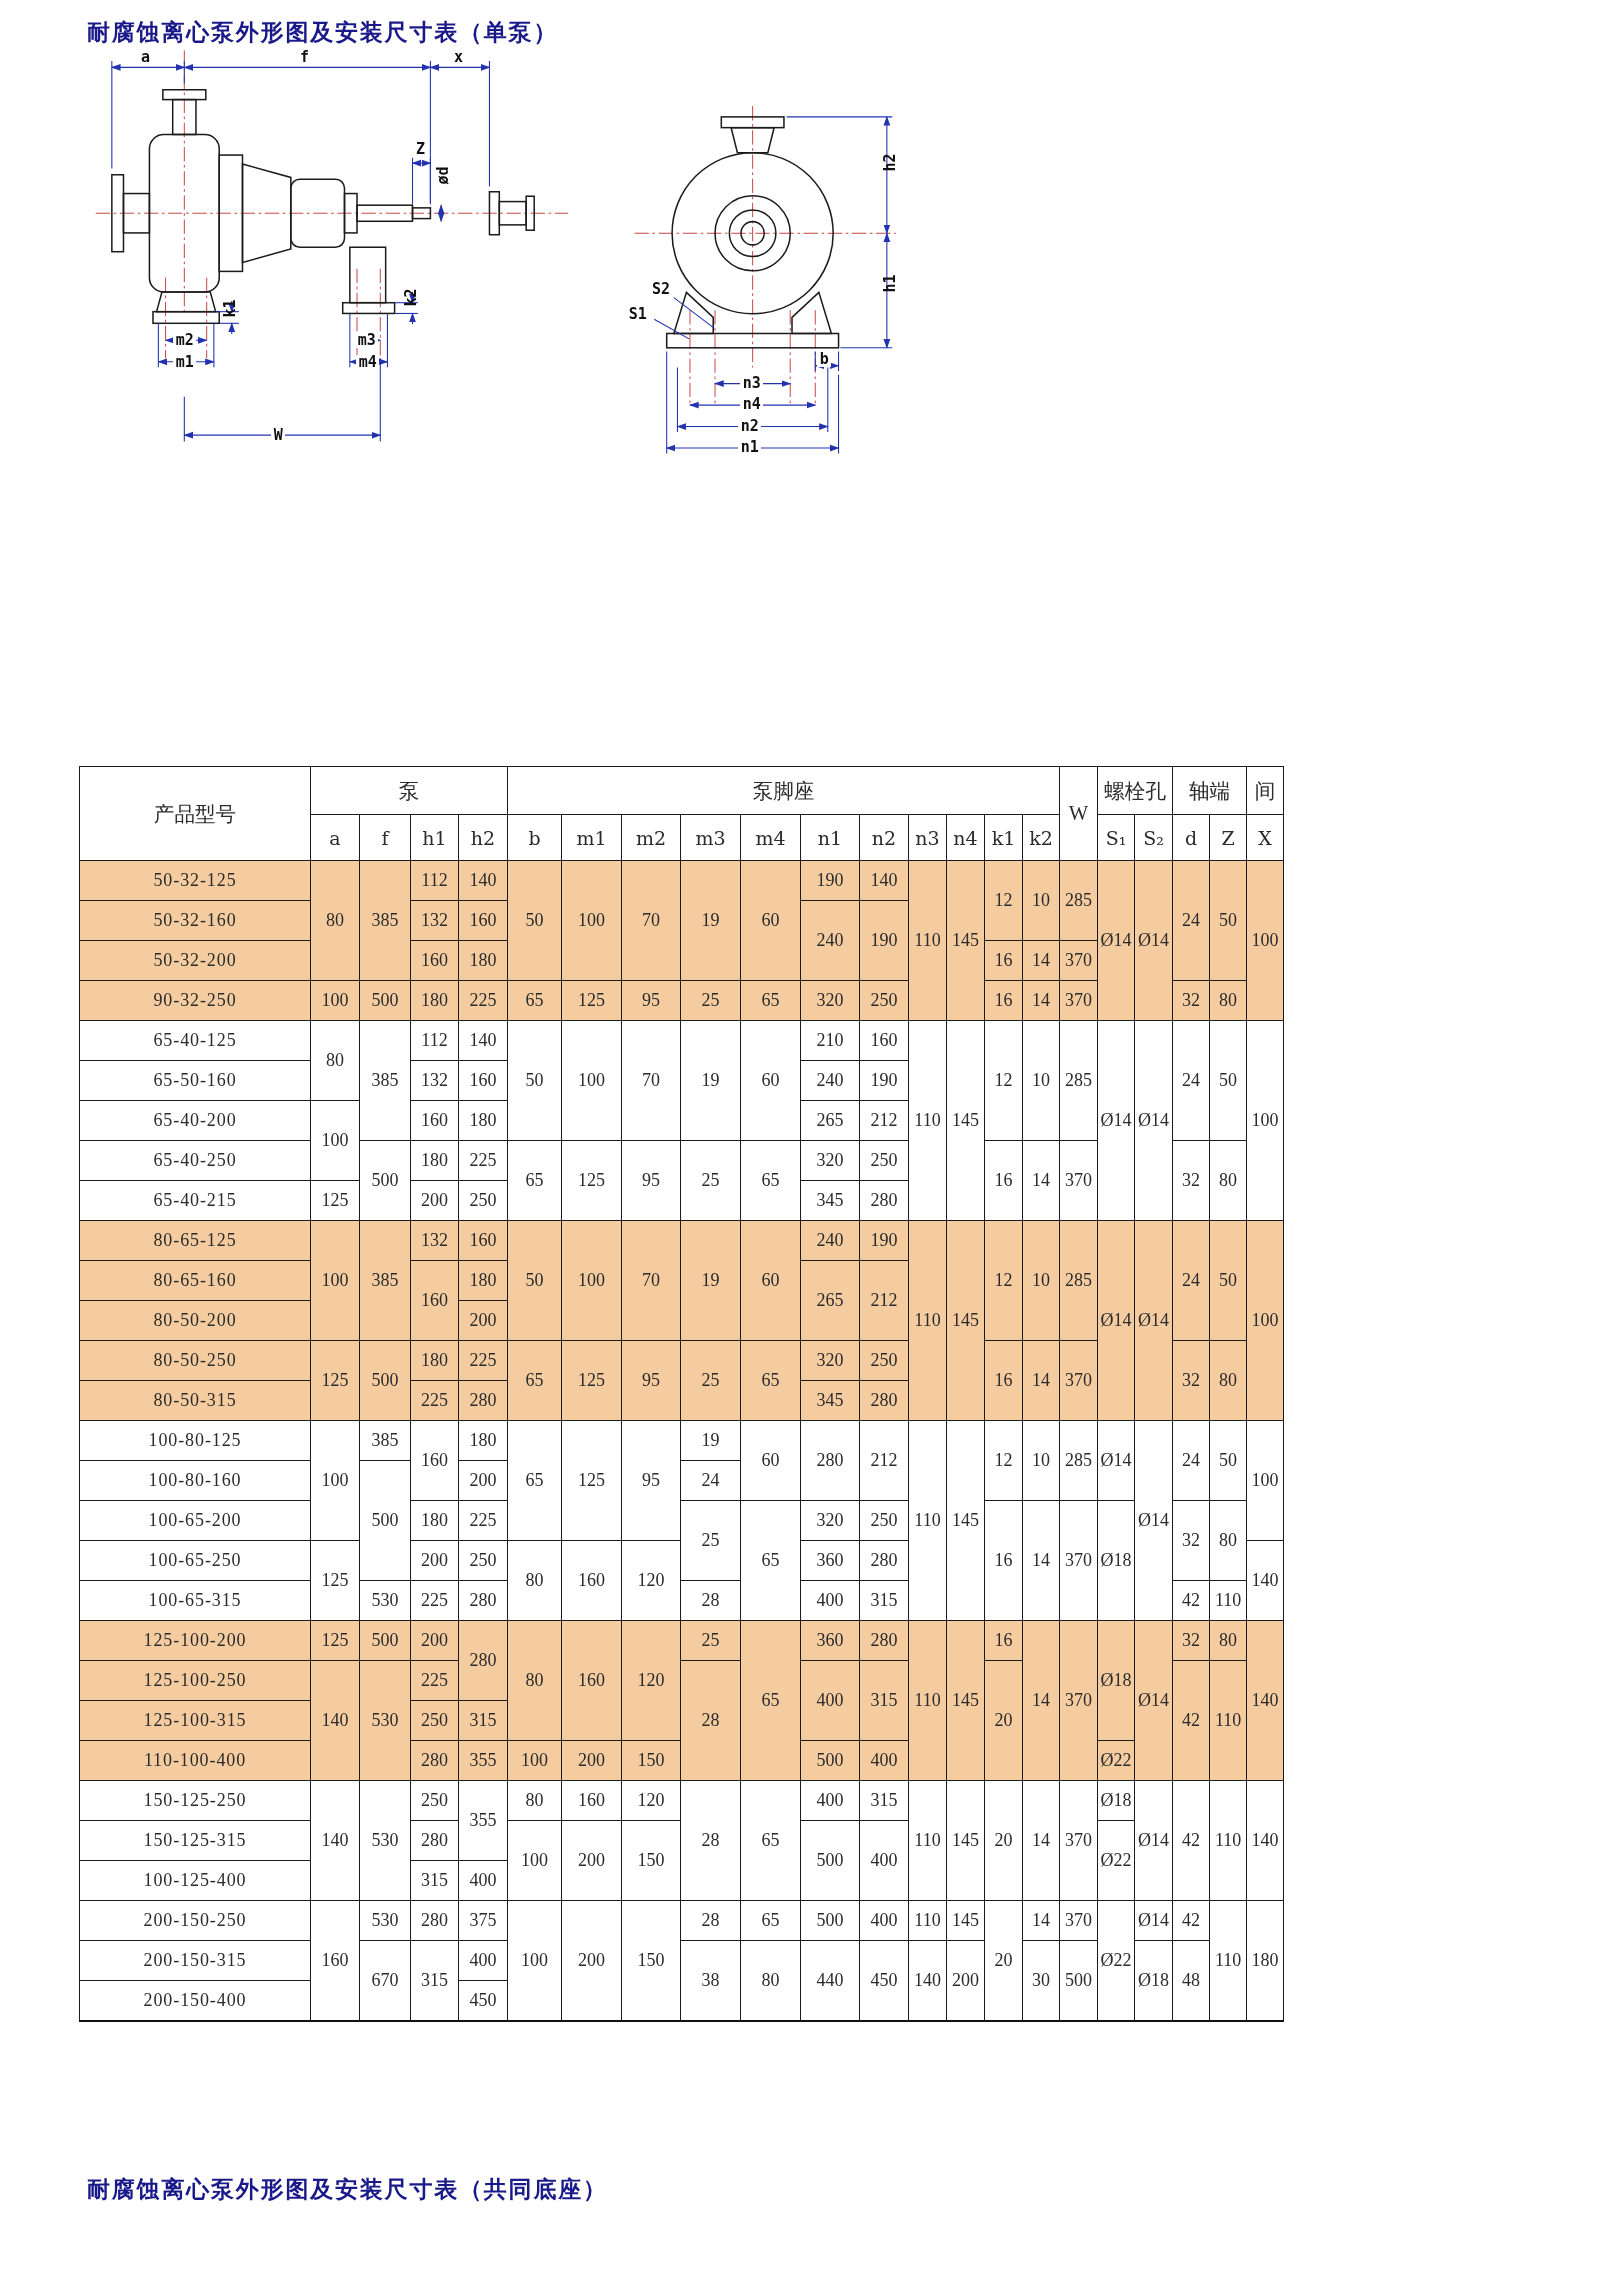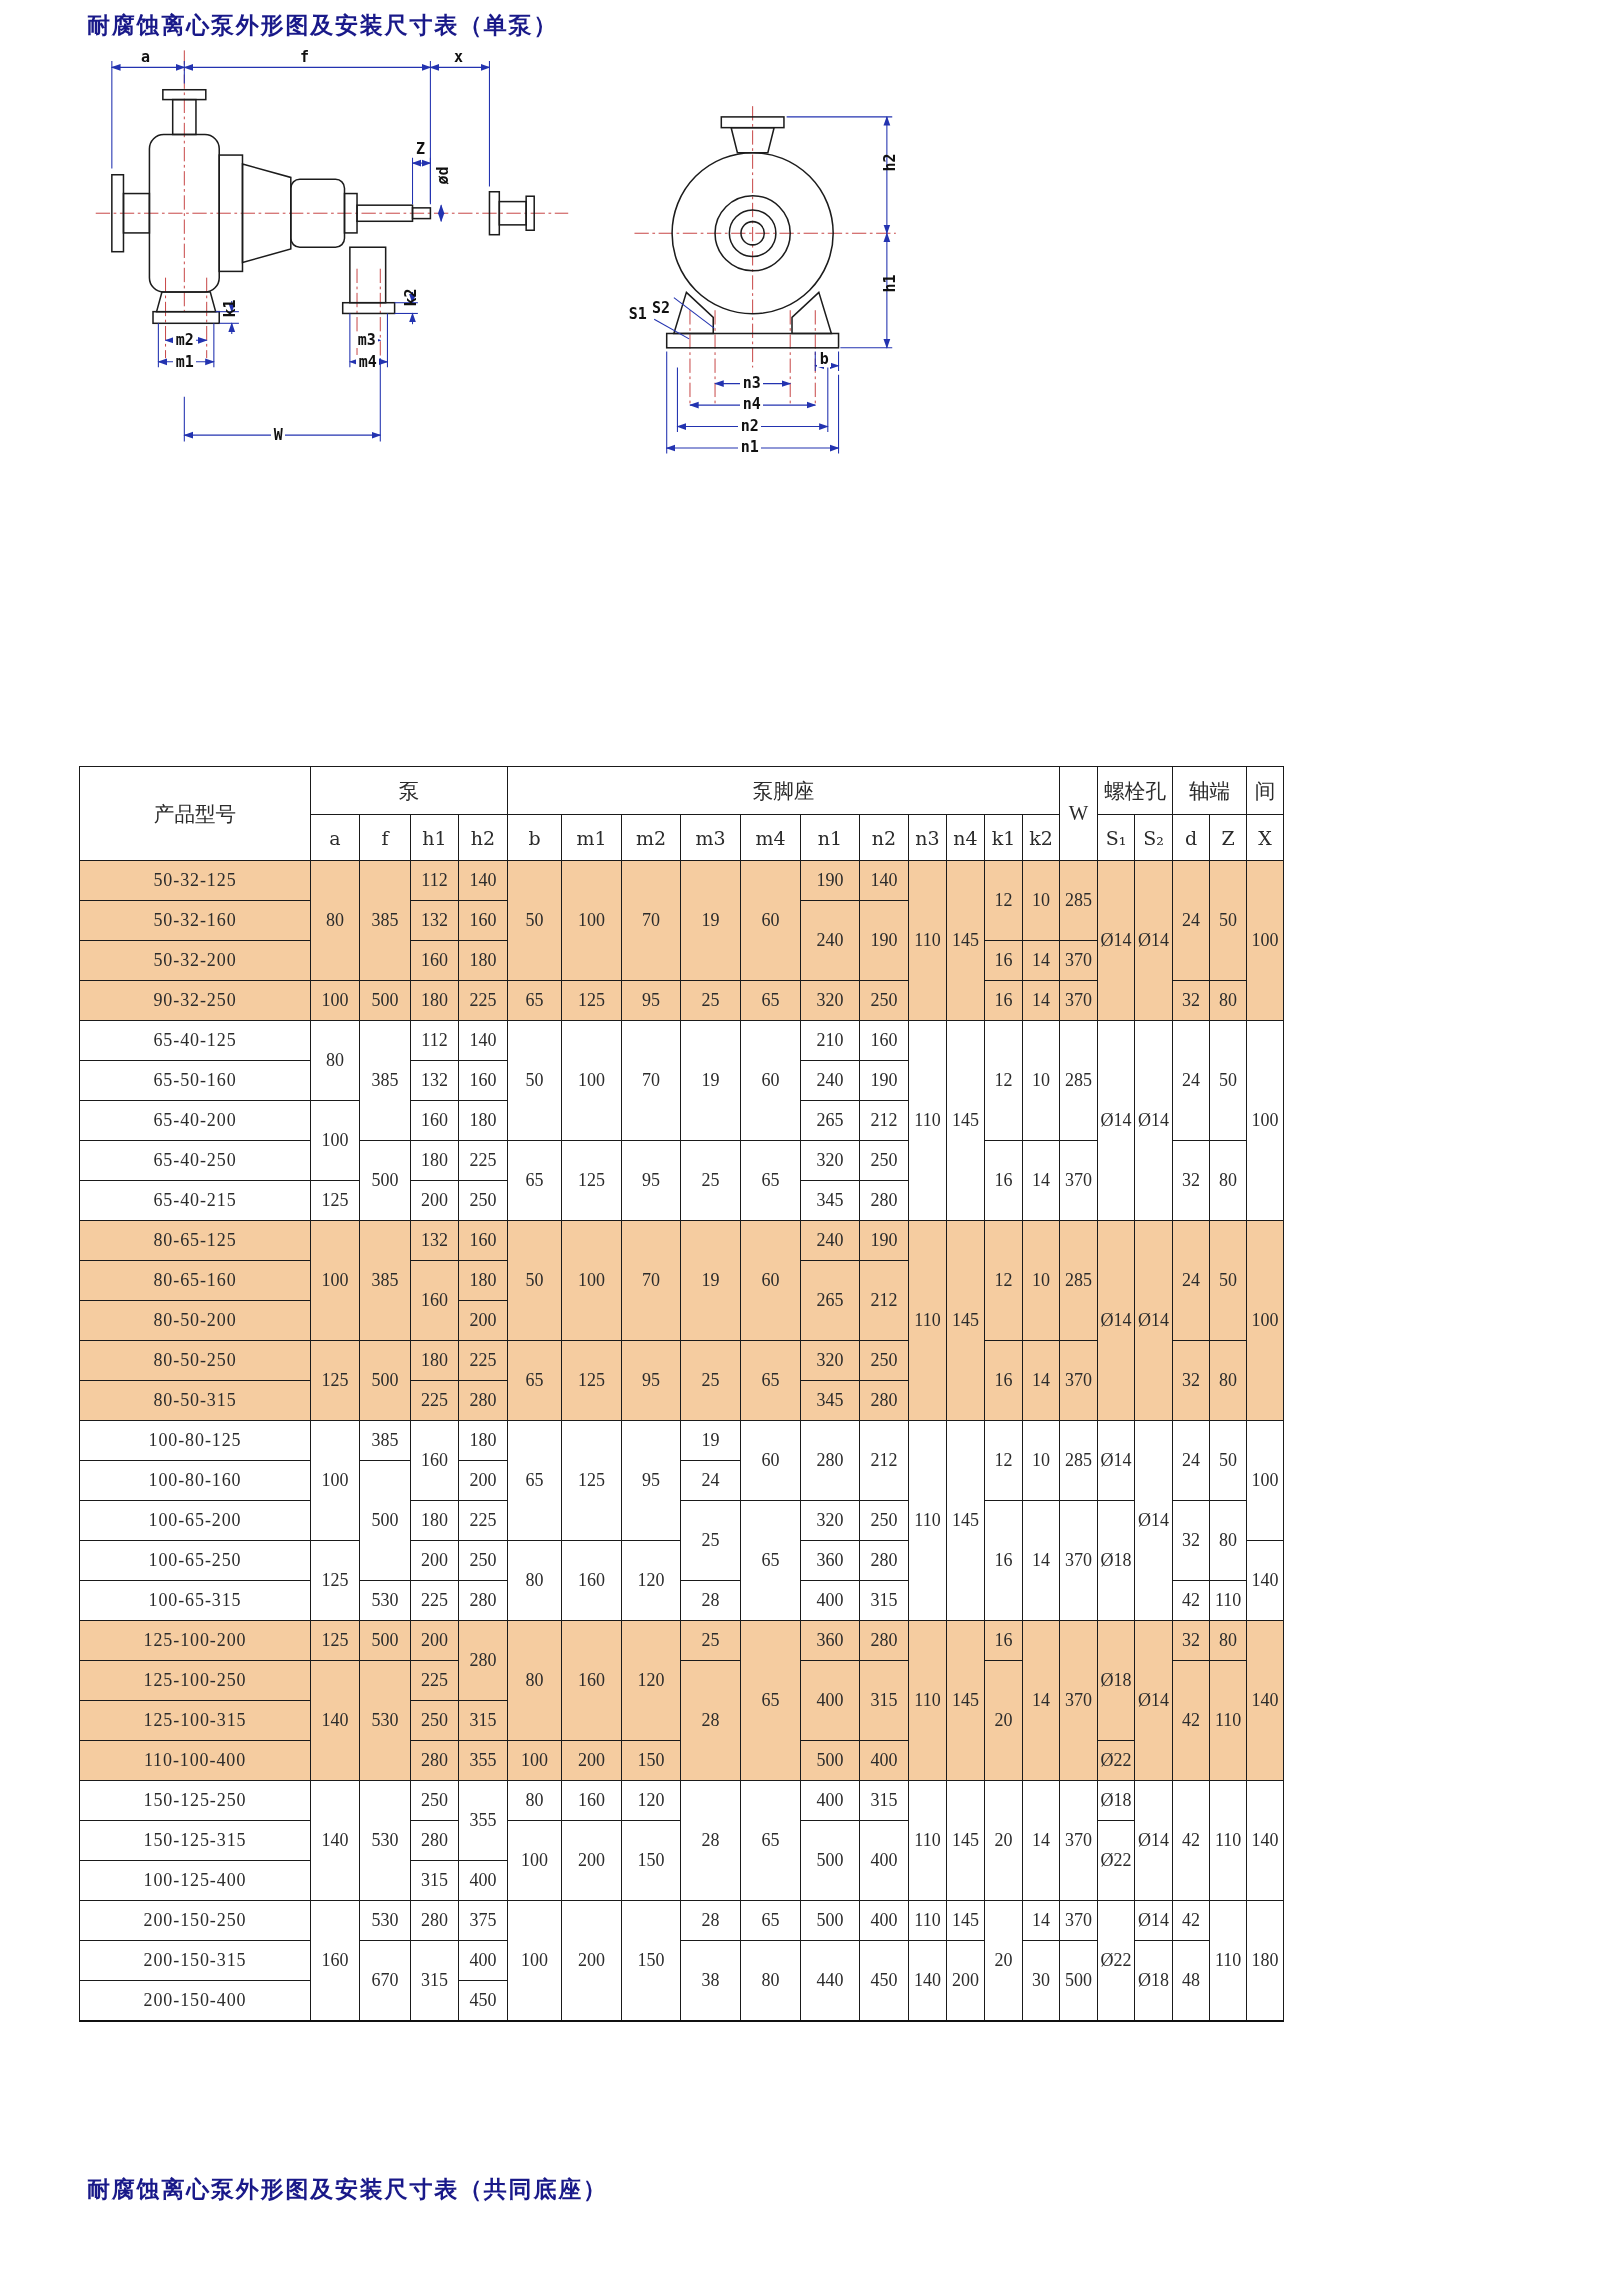--- a/index.html
+++ b/index.html
@@ -1,20 +1,20 @@
 <!DOCTYPE html>
 <html style="font-size:14.3px"><head>
 <meta charset="utf-8">
 <style>
   html,body{margin:0;padding:0;}
   body{width:1620px;height:2291px;background:#ffffff;position:relative;overflow:hidden;
        font-family:"Liberation Sans",sans-serif;}
   .page-title{position:absolute;left:87px;font-size:23px;font-weight:bold;color:#191989;
        letter-spacing:1.8px;font-family:"Liberation Sans",sans-serif;}
-  #title-top{top:10px;}
+  #title-top{top:17px;}
   #title-bottom{top:2174px;}
 
   
   .drawing{position:absolute;}
   #draw-left{left:85px;top:43px;width:519px;height:421px;}
   #draw-right{left:627px;top:99px;width:296px;height:358px;}
   .dlabel{position:absolute;font-family:"DejaVu Sans Mono",monospace;font-size:15px;
        font-weight:600;color:#111;line-height:1;white-space:nowrap;}
   .dlabel.rot{transform:rotate(-90deg);transform-origin:center;}
   .dlabel.boxed{background:#fff;padding:0 2.7px;}
@@ -165,21 +165,21 @@
       <line x1="56" y1="300" x2="56" y2="372"></line>
       <line x1="224" y1="300" x2="224" y2="372"></line>
       <line x1="56" y1="366" x2="224" y2="366" marker-start="url(#arR)" marker-end="url(#arR)"></line>
       <line x1="44" y1="282" x2="44" y2="396"></line>
       <line x1="236" y1="308" x2="236" y2="396"></line>
       <line x1="44" y1="390" x2="236" y2="390" marker-start="url(#arR)" marker-end="url(#arR)"></line>
     </g>
   </svg>
   <span class="dlabel rot" style="left:254px;top:56px;">h2</span>
   <span class="dlabel rot" style="left:254px;top:177px;">h1</span>
-  <span class="dlabel" style="left:25px;top:183px;margin-top:19px;">S2</span>
+  <span class="dlabel" style="left:25px;top:183px;">S2</span>
   <span class="dlabel" style="left:1.8px;top:208px;">S1</span>
   <span class="dlabel boxed" style="left:190px;top:253px;">b</span>
   <span class="dlabel boxed" style="left:113px;top:277px;">n3</span>
   <span class="dlabel boxed" style="left:113px;top:298px;">n4</span>
   <span class="dlabel boxed" style="left:111px;top:320px;">n2</span>
   <span class="dlabel boxed" style="left:111px;top:341px;">n1</span>
 </div>
 
 <div id="table-wrap">
     <table class="dim-table">

